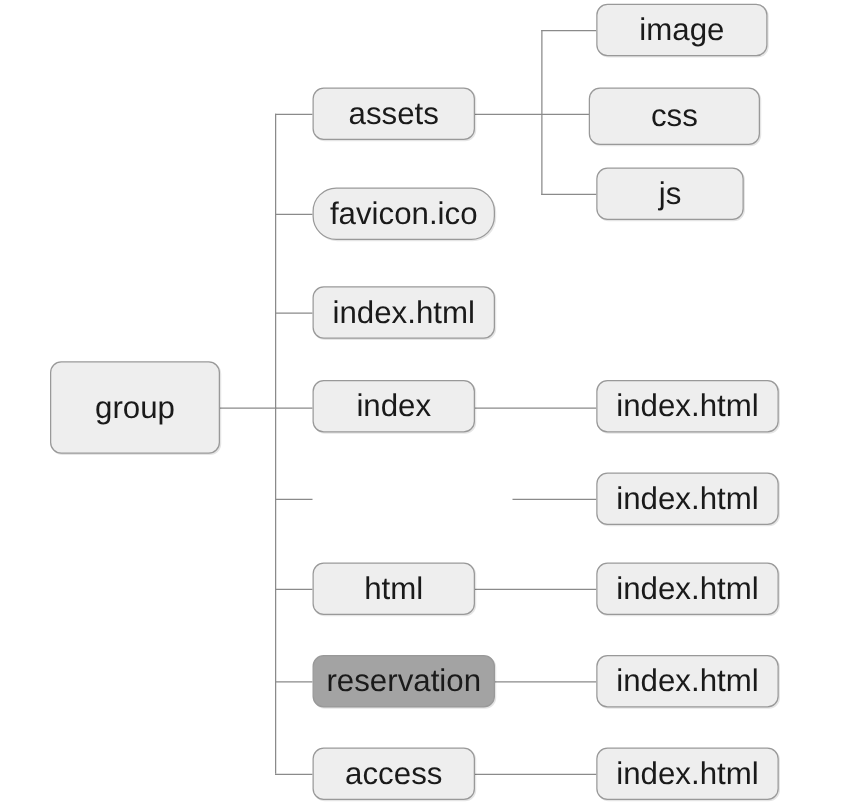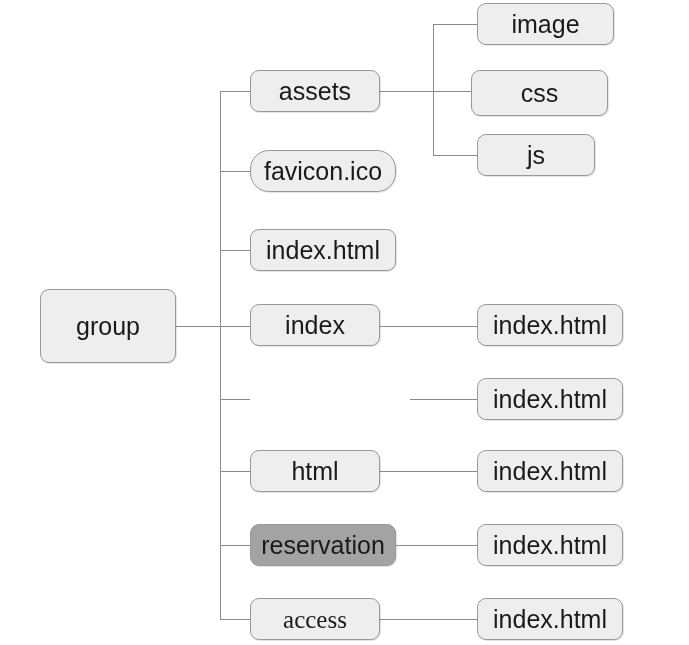--- a/index.html
+++ b/index.html
@@ -84,21 +84,21 @@
     </div>
     <div class="node" style="left: 250px; top: 304px; width: 130px; height: 42px; background: rgb(238, 238, 238); border-color: rgb(153, 153, 153); color: rgb(26, 26, 26);">
       <span class="node-label">index</span>
     </div>
     <div class="node" style="left: 250px; top: 450px; width: 130px; height: 42px; background: rgb(238, 238, 238); border-color: rgb(153, 153, 153); color: rgb(26, 26, 26);">
       <span class="node-label">html</span>
     </div>
     <div class="node" style="left: 250px; top: 524px; width: 146px; height: 42px; background: #a3a3a3; border-color: rgb(153, 153, 153); color: rgb(26, 26, 26);">
       <span class="node-label">reservation</span>
     </div>
-    <div class="node" style="left: 250px; top: 598px; width: 130px; height: 42px; background: rgb(238, 238, 238); border-color: rgb(153, 153, 153); color: rgb(26, 26, 26); font-family: Liberation Serif, serif;">
+    <div class="node" style="left: 250px; top: 598px; width: 130px; height: 42px; background: rgb(238, 238, 238); border-color: rgb(153, 153, 153); color: rgb(26, 26, 26);">
       <span class="node-label">access</span>
     </div>
     <div class="node" style="left: 477px; top: 3px; width: 137px; height: 42px; background: rgb(238, 238, 238); border-color: rgb(153, 153, 153); color: rgb(26, 26, 26);">
       <span class="node-label">image</span>
     </div>
     <div class="node" style="left: 471px; top: 70px; width: 137px; height: 46px; background: rgb(238, 238, 238); border-color: rgb(153, 153, 153); color: rgb(26, 26, 26);">
       <span class="node-label">css</span>
     </div>
     <div class="node" style="left: 477px; top: 134px; width: 118px; height: 42px; background: rgb(238, 238, 238); border-color: rgb(153, 153, 153); color: rgb(26, 26, 26);">
       <span class="node-label">js</span>

